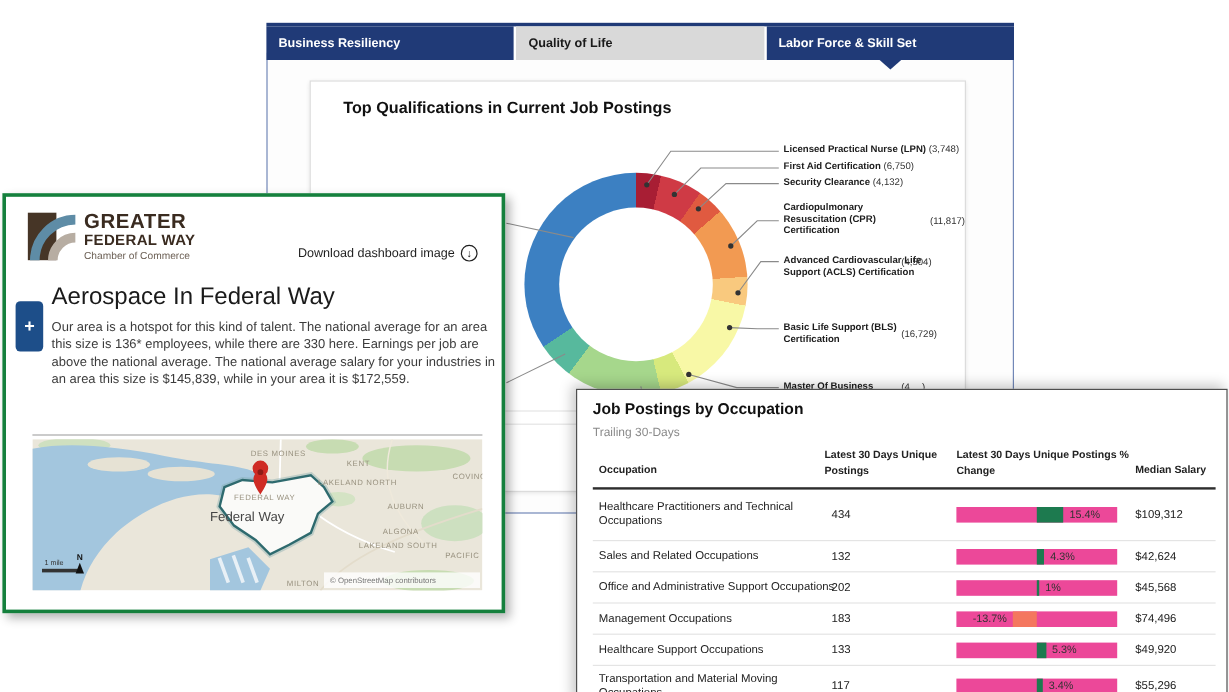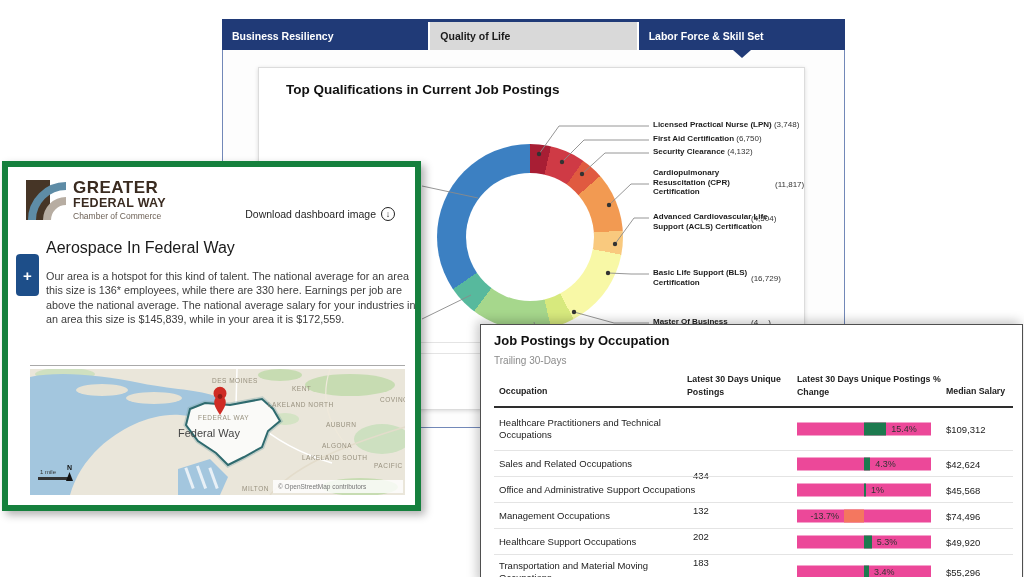--- a/index.html
+++ b/index.html
@@ -28,31 +28,31 @@
   #qual-svg { position:absolute; left:0; top:0; width:547px; height:343px; pointer-events:none; }
   .qlabel { position:absolute; font-size:8px; font-weight:bold; color:#1c1c1c;
             line-height:1.2; white-space:nowrap; }
   .qvalue { font-weight:normal; color:#333; }
   .qvalue-abs { position:absolute; left:492px; font-size:8px; font-weight:normal;
                 color:#333; white-space:nowrap; }
   .card-line { position:absolute; left:8px; right:8px; height:1px; background:#e4e4e4; }
 
   
   #left-card { position:absolute; left:2px; top:161px; width:419px; height:350px;
-               background:#fff; border:6px solid #15803d;
+               background:#fff; border:3px solid #15803d;
                box-shadow:4px 4px 8px rgba(0,0,0,.3); z-index:5; }
   #logo { position:absolute; left:18px; top:12px; display:flex; align-items:center; gap:7px; }
   .logo-l1 { font-size:17px; font-weight:bold; color:#3a2b20; letter-spacing:.5px; line-height:1.05; }
   .logo-l2 { font-size:12.5px; font-weight:bold; color:#3a2b20; letter-spacing:.3px; line-height:1.1; }
   .logo-l3 { font-size:8.5px; color:#6d6156; line-height:1.2; }
   #download { position:absolute; right:20px; top:40px; display:flex; align-items:center; gap:5px;
               font-size:10.5px; color:#1f1f1f; cursor:pointer; }
   .dl-circle { width:14px; height:14px; border:1.3px solid #1f1f1f; border-radius:50%;
                display:flex; align-items:center; justify-content:center; font-size:9px; line-height:1; }
-  #aero-title { position:absolute; left:38px; top:72px; font-size:16px; color:#1a1a1a; }
+  #aero-title { position:absolute; left:38px; top:72px; font-size:20px; color:#1a1a1a; }
   #expand-btn { position:absolute; left:8px; top:87px; width:23px; height:42px; background:#1d4e89;
                 border-radius:4px; color:#fff; font-size:15px; font-weight:bold;
                 display:flex; align-items:center; justify-content:center; cursor:pointer; }
   #aero-body { position:absolute; left:38px; top:74px; width:374px; font-size:10.8px;
                color:#3c3c3c; line-height:1.32;margin-top:28px; }
   #map-divider { position:absolute; left:22px; top:198px; width:375px; height:1px; background:#a9a9a9; }
   #map { position:absolute; left:22px; top:202px; width:375px; height:126px; }
 
   
   #job-panel { position:absolute; left:480px; top:324px; width:543px; height:262px;
@@ -64,21 +64,21 @@
   #h-occ  { left:18px;  top:60px; }
   #h-post { left:206px; top:48px; }
   #h-chg  { left:316px; top:48px; }
   #h-sal  { left:465px; top:60px; }
   #jp-rule { position:absolute; left:13px; top:81px; width:519px; height:2px; background:#2e2e2e; }
   #job-rows { position:absolute; left:13px; top:83px; width:519px; }
   .jrow { position:relative; }
   .jrow + .jrow { border-top:1px solid #e4e4e4; }
   .c-occ { position:absolute; left:5px; top:0; bottom:0; width:200px; display:flex;
            align-items:center; font-size:9.5px; color:#222; line-height:1.25; }
-  .c-post { position:absolute; left:199px; top:50%; transform:translateY(-50%); font-size:9.5px; color:#222;margin-top:46px; }
+  .c-post { position:absolute; left:199px; top:50%; transform:translateY(-50%); font-size:9.5px; color:#222; }
   .c-chg { position:absolute; left:303px; width:134px; height:13px; top:50%;
            transform:translateY(-50%); background:#ec4899; }
   .bar { position:absolute; top:0; bottom:0; }
   .chg-label { position:absolute; top:1px; font-size:9px; color:#333; white-space:nowrap; }
   .c-sal { position:absolute; left:452px; top:50%; transform:translateY(-50%); font-size:9.5px; color:#222; }
 
   svg text { font-family:"Liberation Sans", sans-serif; }
   .map-city { font-size:6.5px; fill:#98917f; letter-spacing:.5px; }
 </style>
 </head>

